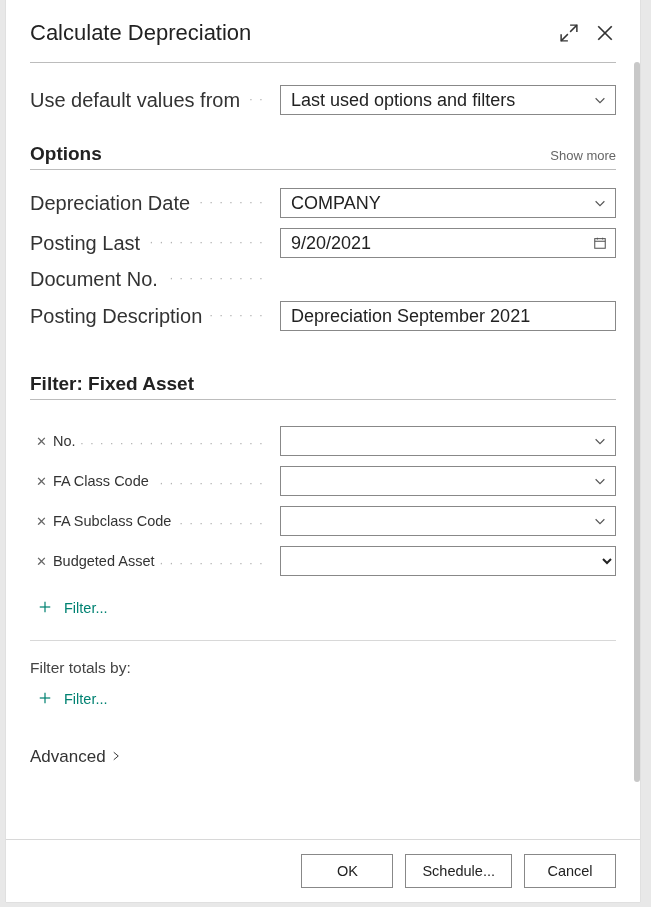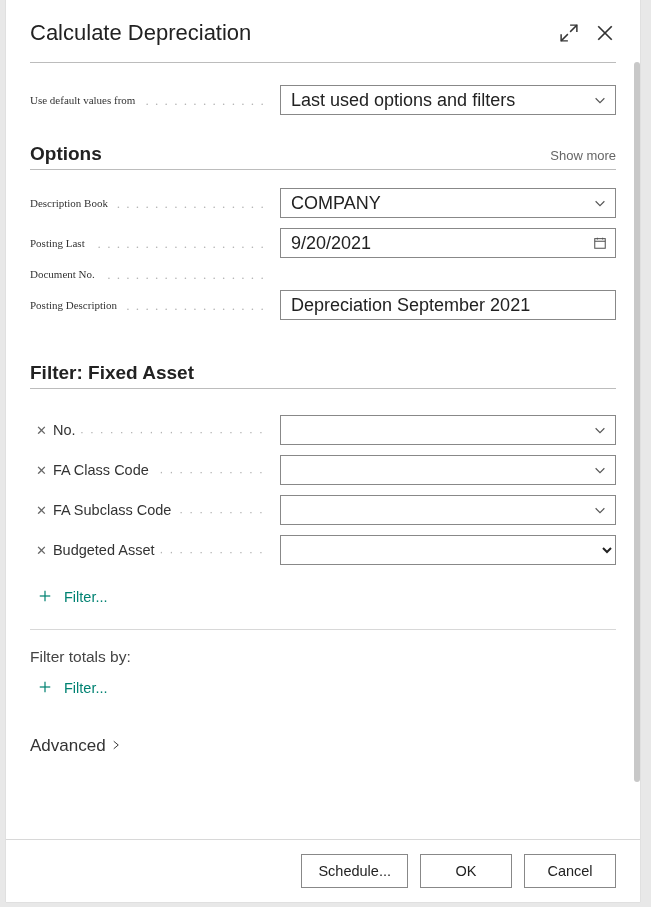--- a/index.html
+++ b/index.html
@@ -54,25 +54,24 @@
     border-top: 1px solid #d8d8d8;
     margin: 22px 0 18px 0;
   }
   .row {
     display: flex;
     align-items: center;
     margin-bottom: 10px;
   }
   .label {
     width: 250px;
-    font-size: 11px;
+    font-size: 20px;
     color: #333;
     position: relative;
     white-space: nowrap;
-    font-family: Liberation Serif, serif;
   }
   .label::after {
     content: "· · · · · · · · · · · · · · · · · · · · · · · · · · · · · · · · · · · · · ·";
     position: absolute;
     left: 0; right: 10px; top: 0;
     color: #b4b4b4;
     white-space: nowrap;
     overflow: hidden;
     z-index: 0;
     font-size: 13px;
@@ -274,21 +273,21 @@
     </div>
 
     
     <div class="section-head">
       <div class="section-title">Options</div>
       <div class="section-link">Show more</div>
     </div>
 
     <div class="row">
       <div class="label">
-        <span>Description Book</span>
+        <span>Depreciation Date</span>
       </div>
       <div class="control">
         <input class="input" value="COMPANY" style="">
         <div class="ctrl-icon">
           <svg viewBox="0 0 16 16" fill="none" stroke="currentColor" stroke-width="1.3">
               <path d="M3 6 L8 11 L13 6"></path>
             </svg>
         </div>
       </div>
     </div>
@@ -428,18 +427,18 @@
             <path d="M5 3 L11 8 L5 13"></path>
           </svg>
       </span>
     </div>
 
   </div>
 
   <div class="scroll-indicator"></div>
 
   <div class="footer">
+    <button class="btn">OK</button>
     <button class="btn">Schedule...</button>
-    <button class="btn">OK</button>
     <button class="btn">Cancel</button>
   </div>
 
 </div>
 
 </body></html>

